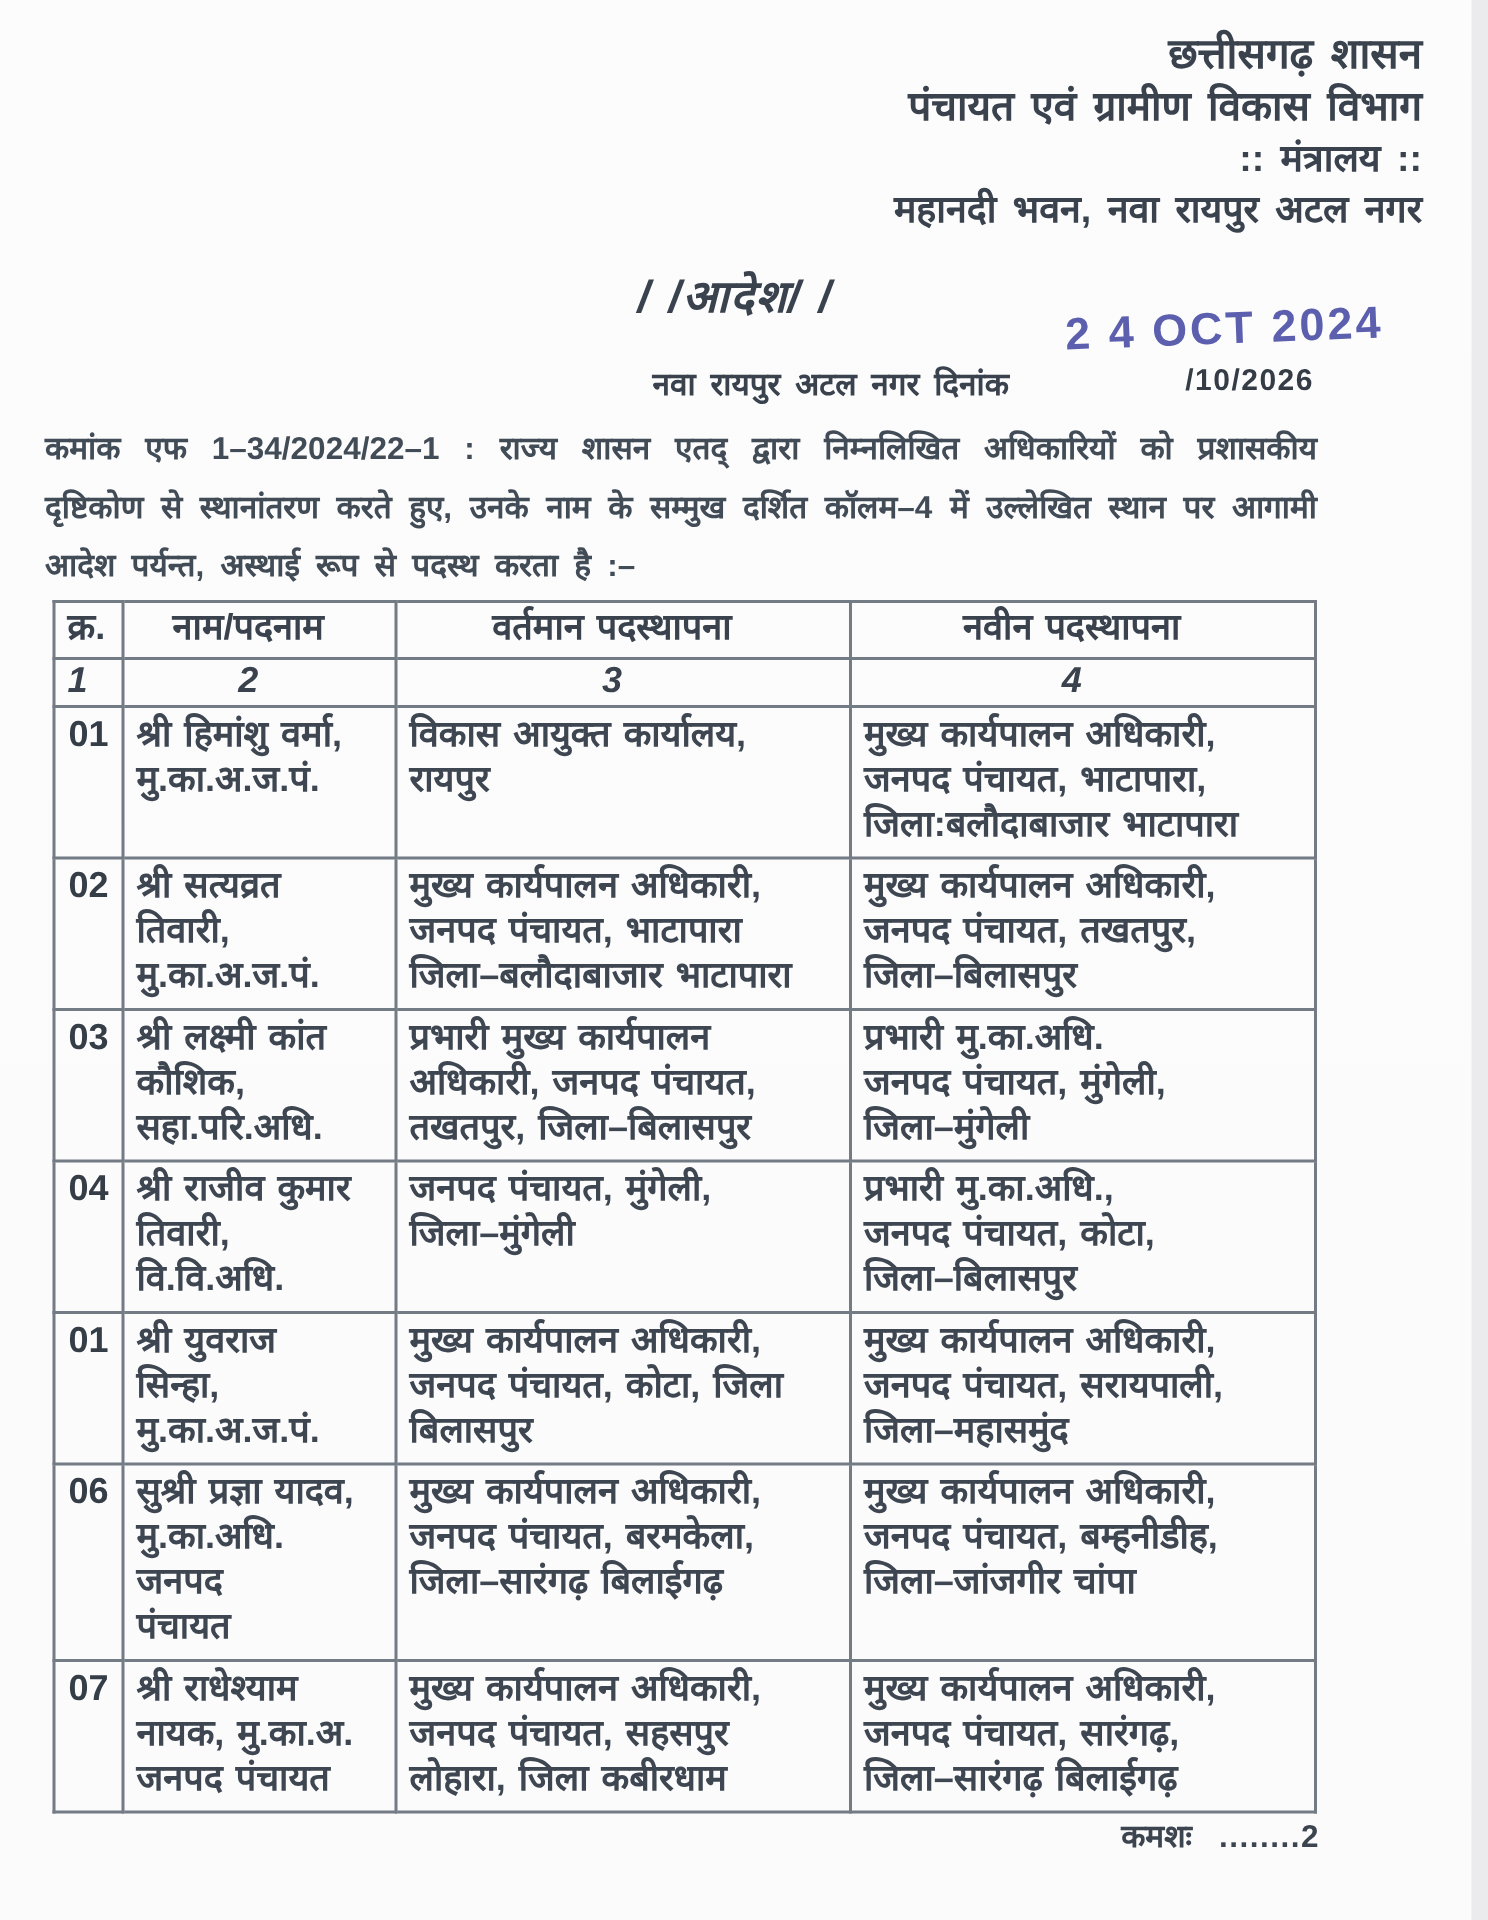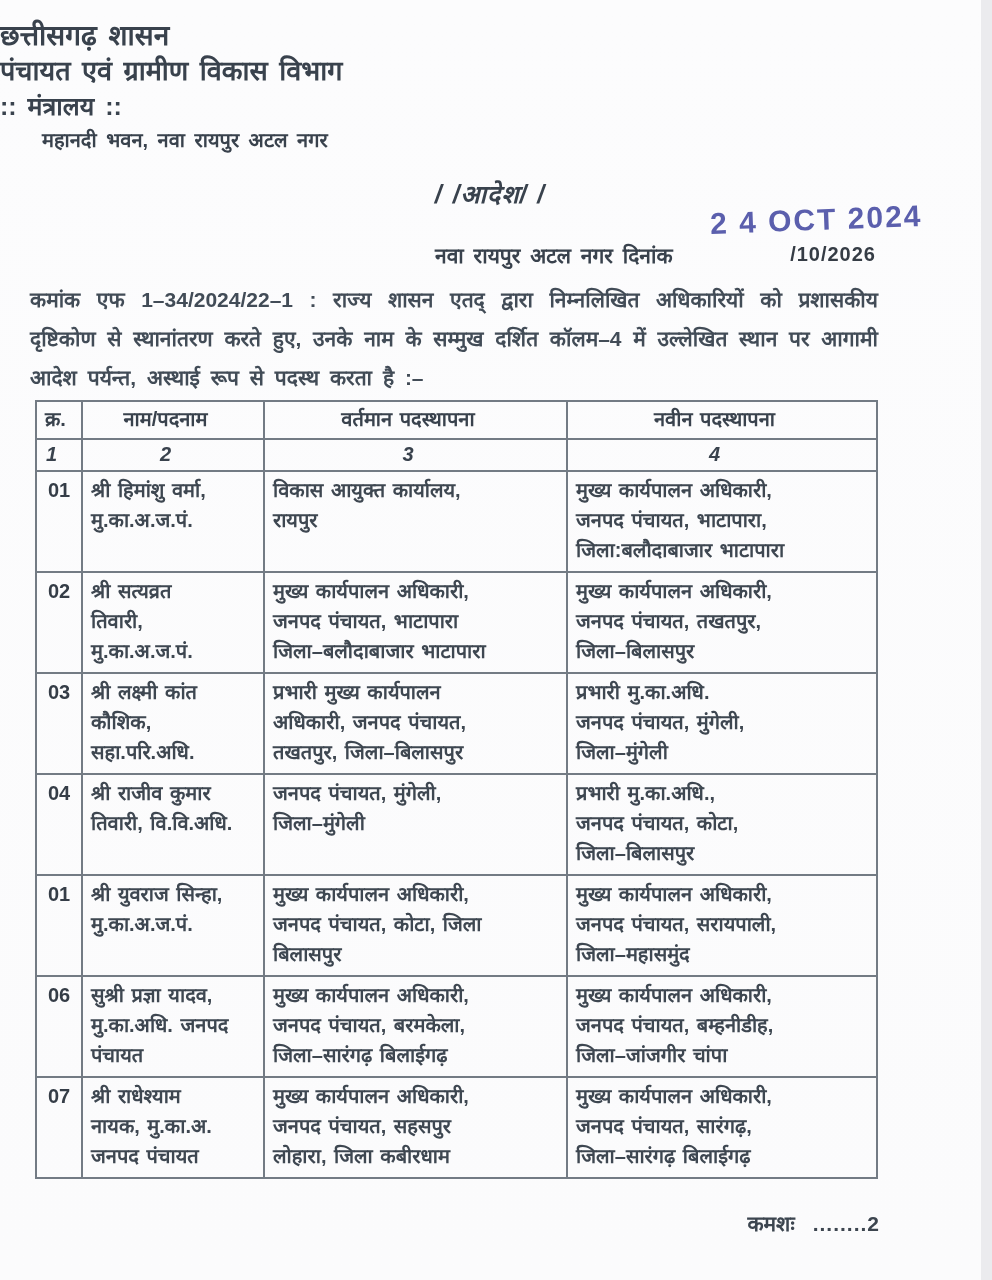--- a/index.html
+++ b/index.html
@@ -12,29 +12,29 @@
     overflow: hidden;
   }
   .page {
     position: absolute; inset: 0;
     background: linear-gradient(180deg, #fcfcfd 0%, #fbfbfc 100%);
   }
   .edge-strip-right {
     position: absolute; top: 0; right: 0; width: 11px; height: 1280px;
     background: #ebebee;
   }
-  .header-block { position: absolute; top: 18px; left: 0; width: 948px; text-align: left; }
+  .header-block { position: absolute; top: 18px; left: 0; width: 948px; text-align: right; }
   .h-line { font-weight: 700; color: #39424d; word-spacing: 4px; }
   .h1 { font-size: 28px; line-height: 36px; }
   .h2 { font-size: 27px; line-height: 34px; }
   .h3 { font-size: 25px; line-height: 32px; margin-top: 2px; }
-  .h4 { font-size: 20px; line-height: 33px; margin-top: 2px; margin-left: 42px; }
+  .h4 { font-size: 25px; line-height: 33px; margin-top: 2px; margin-left: 42px; }
   .order-title {
     position: absolute; top: 176px; left: 0; width: 980px;
-    text-align: center; font-size: 25px; font-weight: 700; color: #39424d;
+    text-align: center; font-size: 30px; font-weight: 700; color: #39424d;
     letter-spacing: 1px; word-spacing: 2px; font-style: italic;
   }
   .stamp {
     position: absolute; top: 203px; left: 710px;
     color: #5b5fad; font-weight: 700; font-size: 30px; letter-spacing: 2px;
     transform: rotate(-2.2deg);
     white-space: nowrap;
     font-family: "Liberation Sans", sans-serif;
   }
   .dateline { position: absolute; top: 241px; left: 0; width: 992px; height: 30px; }
@@ -53,21 +53,21 @@
     margin: 0;
   }
   .doc-table {
     position: absolute; top: 400px; left: 35px;
     width: 841px; border-collapse: collapse; table-layout: fixed;
   }
   .doc-table th, .doc-table td {
     border: 2px solid #737b84;
     vertical-align: top;
     padding: 3px 23px 6px 8px;
-    font-size: 20px; line-height: 30px;
+    font-size: 24px; line-height: 30px;
     color: #3e4751;
     word-spacing: 2px;
     white-space: pre-line;
   }
   .doc-table col.c1 { width: 46px; }
   .doc-table col.c2 { width: 182px; }
   .doc-table col.c3 { width: 303px; }
   .doc-table col.c4 { width: 310px; }
   .doc-table thead th {
     text-align: center; font-weight: 700; color: #39424d;

